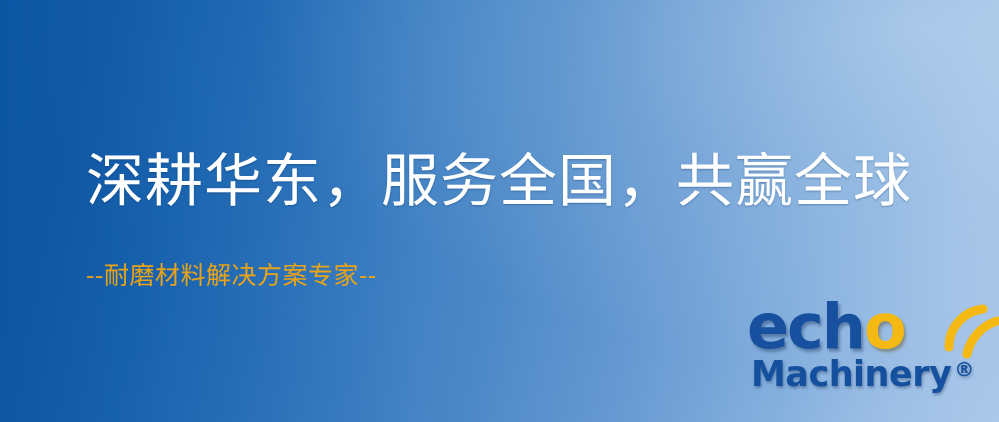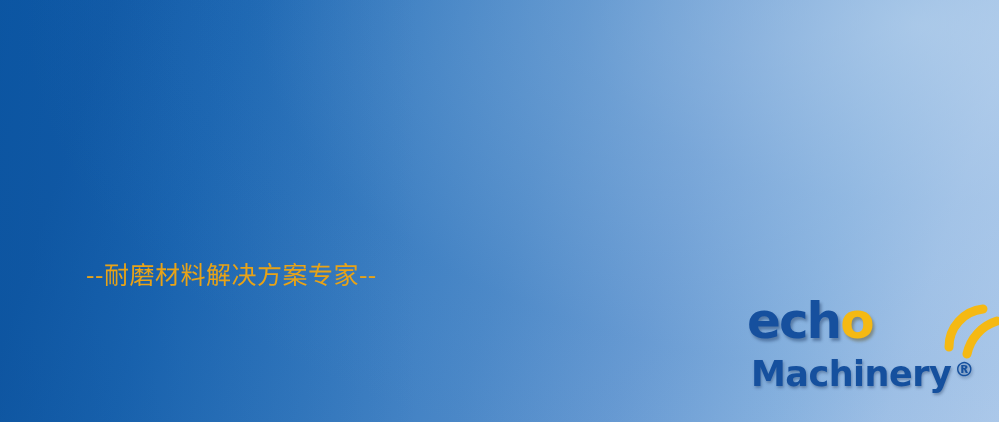--- a/index.html
+++ b/index.html
@@ -89,21 +89,21 @@
     top: 296px;
     width: 250px;
     height: 124px;
   }
 
   .logo-wordmark {
     position: absolute;
     left: 2px;
     top: 0px;
     font-family: "DejaVu Sans", "Liberation Sans", sans-serif;
-    font-size: 50px;
+    font-size: 62px;
     font-weight: 700;
     line-height: 1;
     letter-spacing: -2px;
     color: #16509e;
     text-shadow: 2px 3px 3px rgba(20, 45, 85, 0.40);
     white-space: nowrap;
   }
 
   .logo-wordmark .lm-o {
     color: #f5b913;
@@ -141,20 +141,21 @@
   }
 </style>
 </head>
 <body>
 
 <div id="banner">
 
   <div class="bg-shade-left"></div>
   <div class="bg-sheen"></div>
 
+  <h1 class="headline">深耕华东，服务全国，共赢全球</h1>
 
   <p class="subhead">--耐磨材料解决方案专家--</p>
 
   <div class="logo">
 
     <div class="logo-wordmark">
       <span class="lm-ech">ech</span><span class="lm-o">o</span>
     </div>
 
     <div class="logo-waves">

